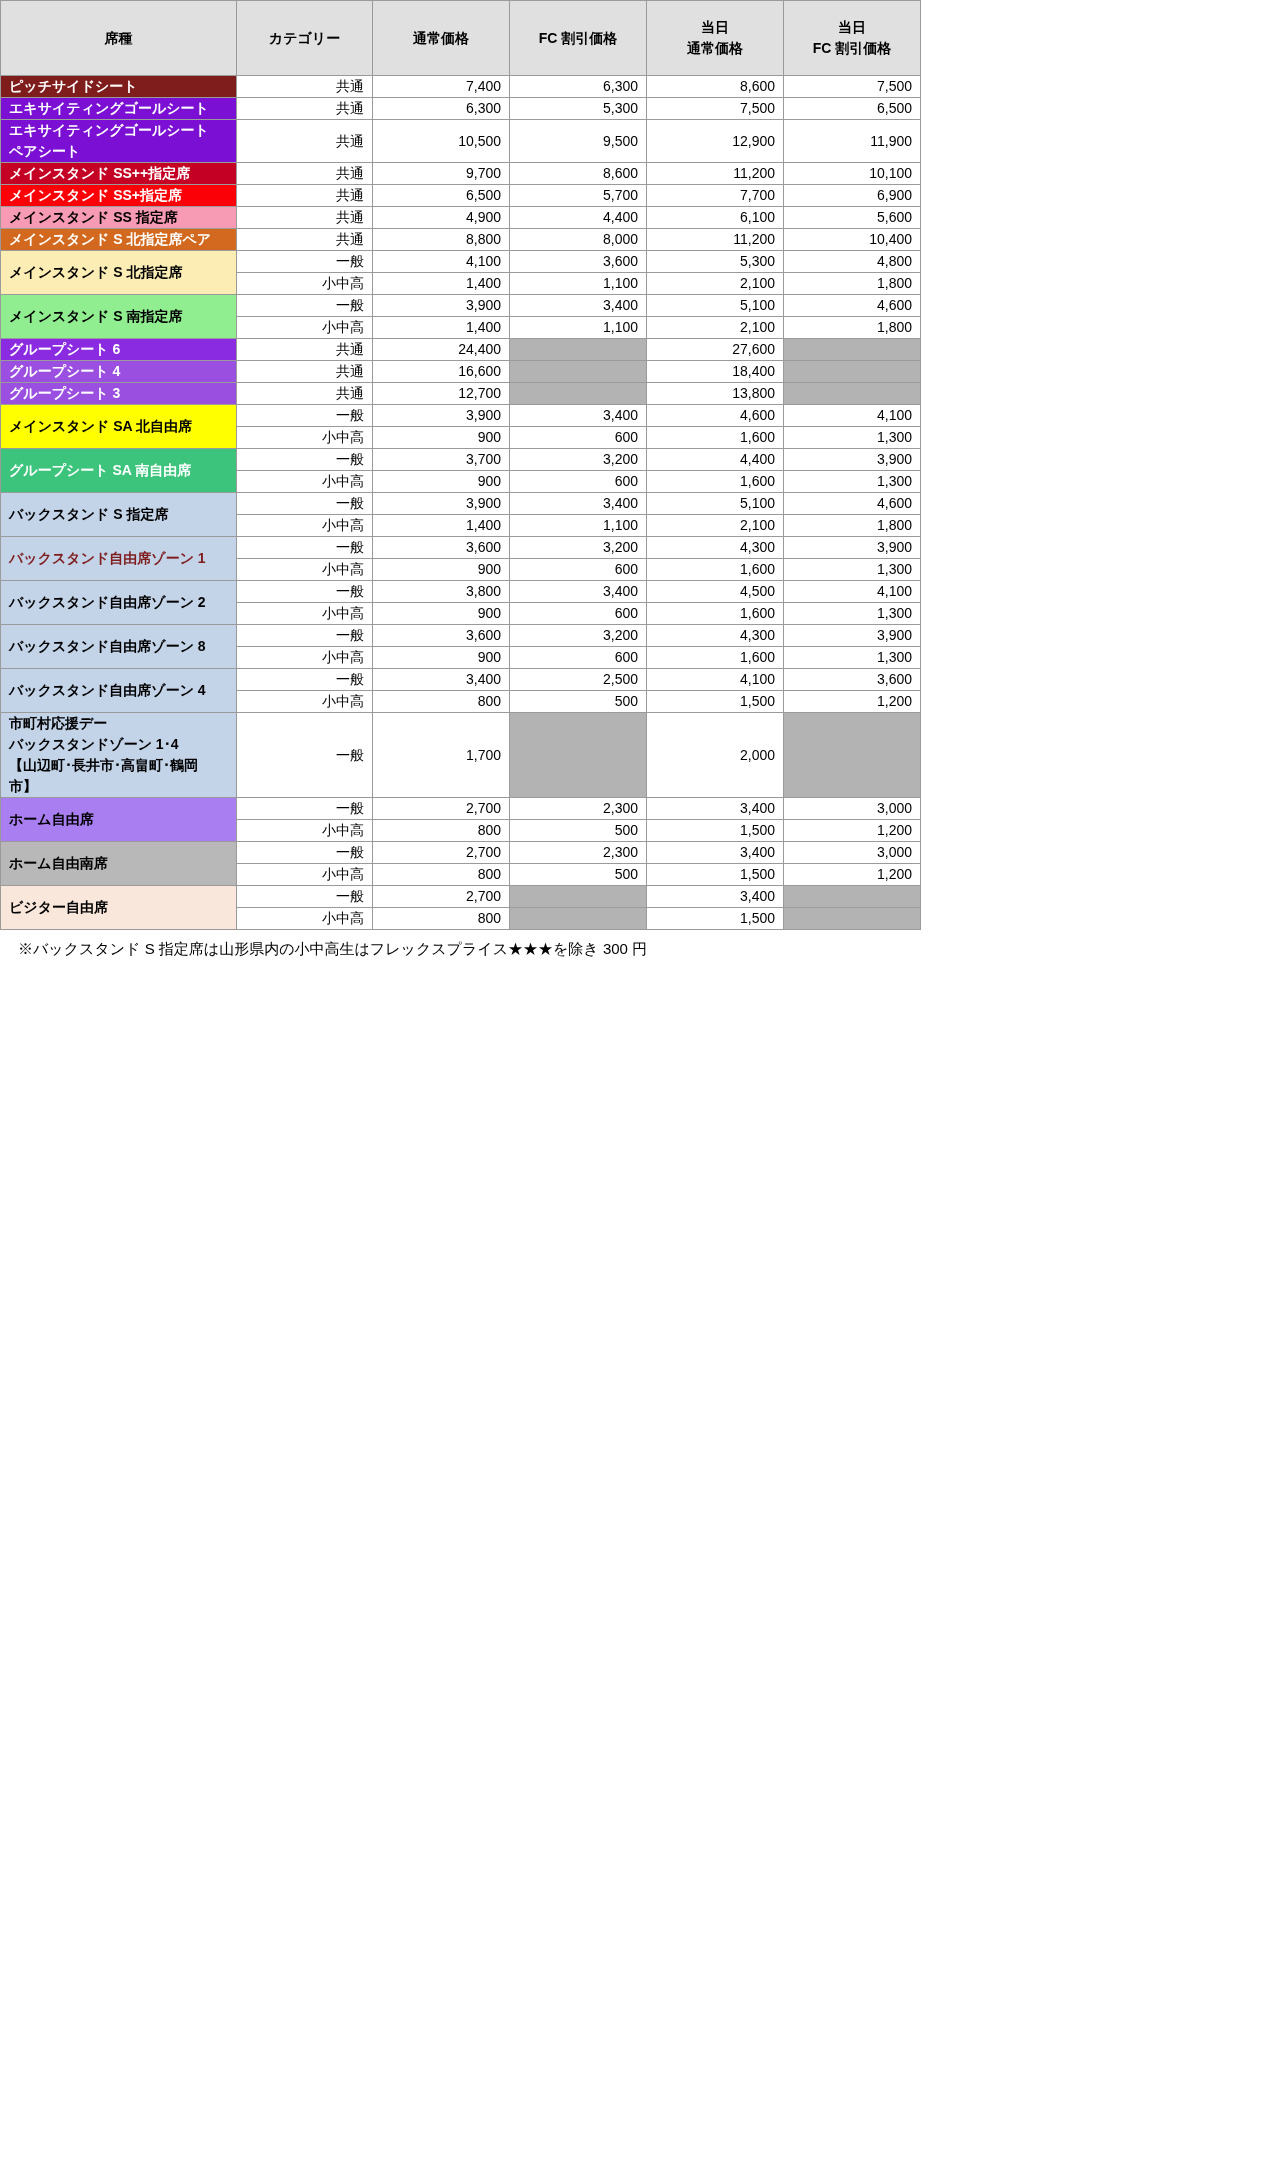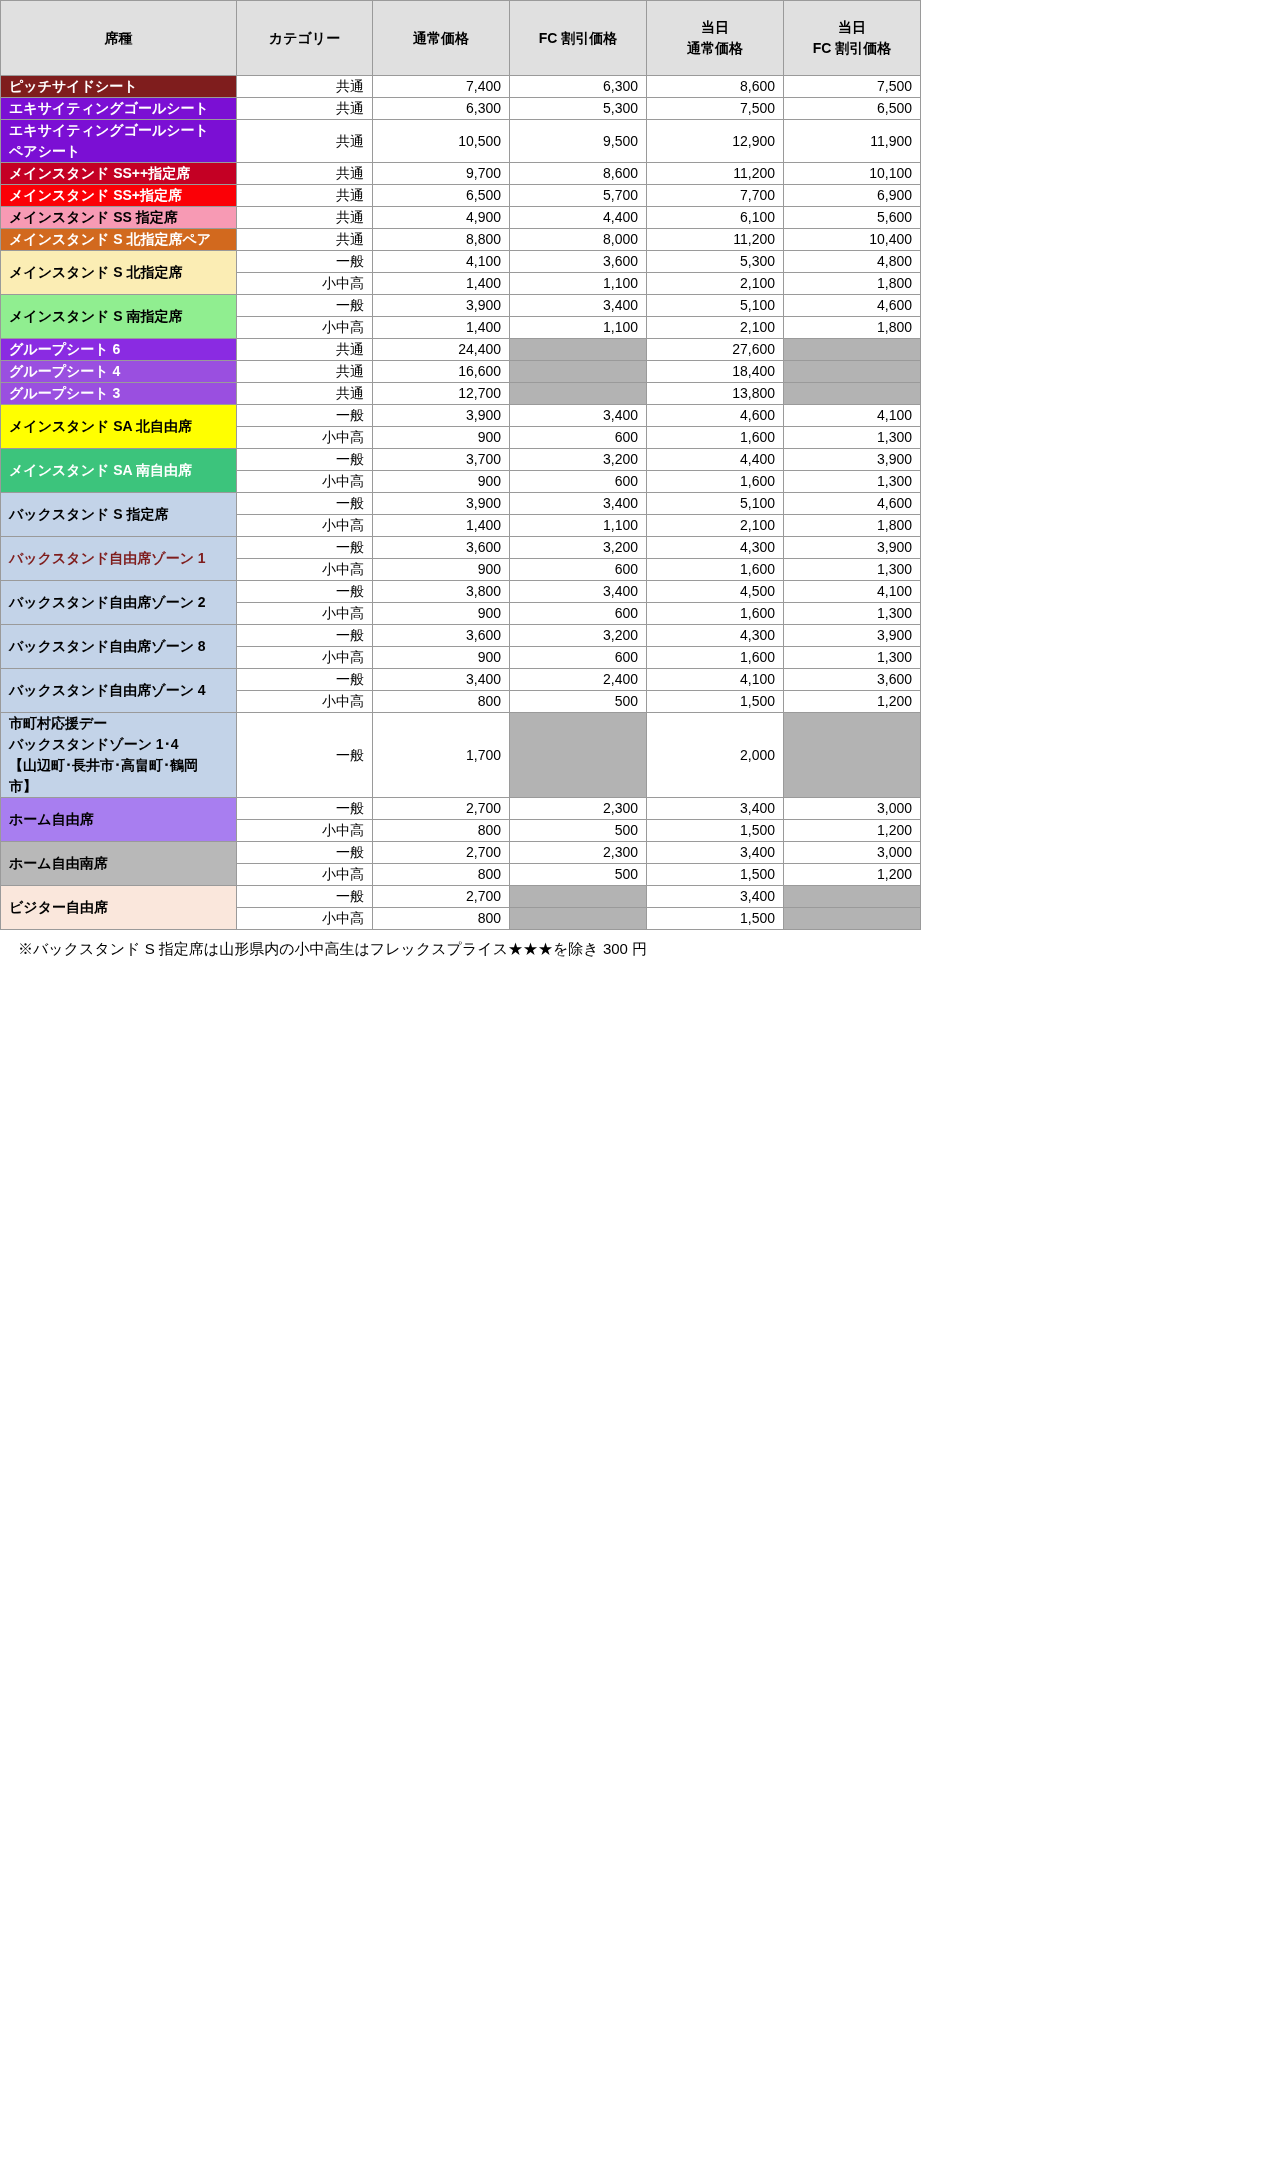--- a/index.html
+++ b/index.html
@@ -254,21 +254,21 @@
         </tr>
         <tr>
           <td class="cat">小中高</td>
           <td class="price">900</td>
           <td class="price">600</td>
           <td class="price">1,600</td>
           <td class="price">1,300</td>
         </tr>
         <tr>
           <td class="seat" rowspan="2" style="background: rgb(60, 196, 124); color: rgb(255, 255, 255);">
-            <span class="sub">メインスタンド SA 南自由席</span>
+            <span class="sub">グループシート SA 南自由席</span>
           </td>
           <td class="cat">一般</td>
           <td class="price">3,700</td>
           <td class="price">3,200</td>
           <td class="price">4,400</td>
           <td class="price">3,900</td>
         </tr>
         <tr>
           <td class="cat">小中高</td>
           <td class="price">900</td>
@@ -343,21 +343,21 @@
           <td class="price">600</td>
           <td class="price">1,600</td>
           <td class="price">1,300</td>
         </tr>
         <tr>
           <td class="seat" rowspan="2" style="background: rgb(195, 211, 232); color: rgb(0, 0, 0);">
             <span class="sub">バックスタンド自由席ゾーン 4</span>
           </td>
           <td class="cat">一般</td>
           <td class="price">3,400</td>
-          <td class="price">2,400</td>
+          <td class="price">2,500</td>
           <td class="price">4,100</td>
           <td class="price">3,600</td>
         </tr>
         <tr>
           <td class="cat">小中高</td>
           <td class="price">800</td>
           <td class="price">500</td>
           <td class="price">1,500</td>
           <td class="price">1,200</td>
         </tr>

